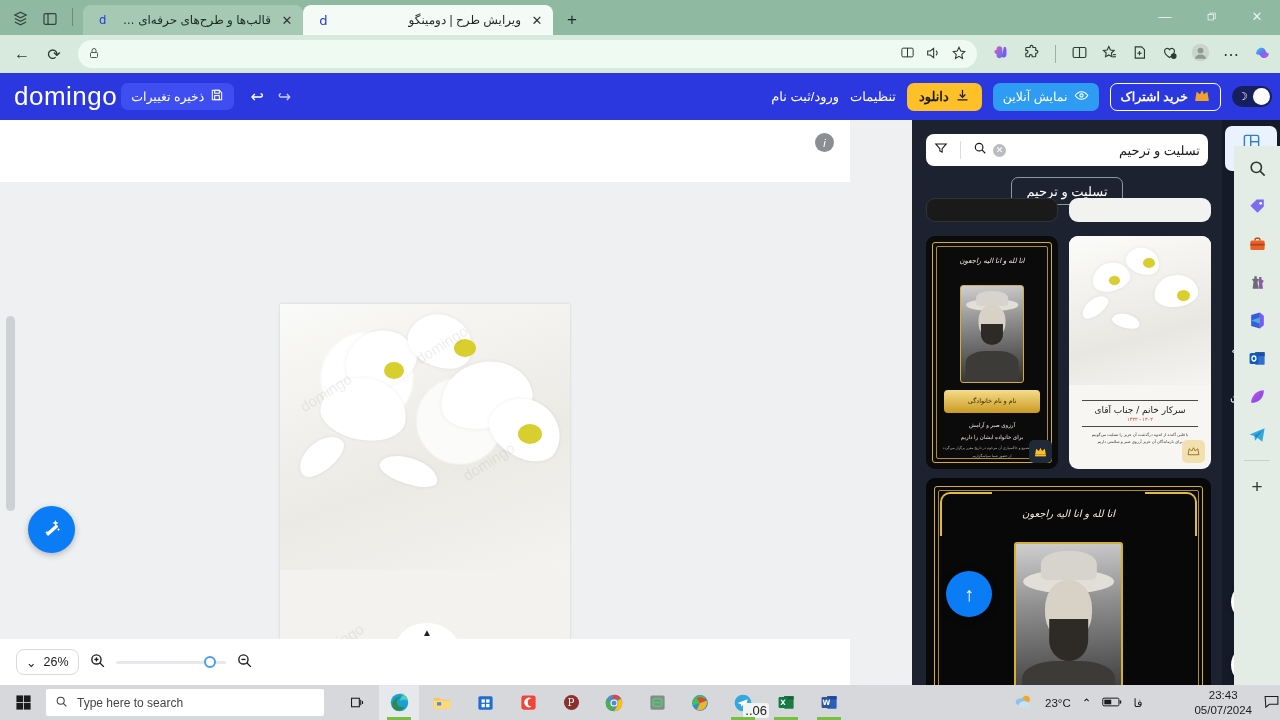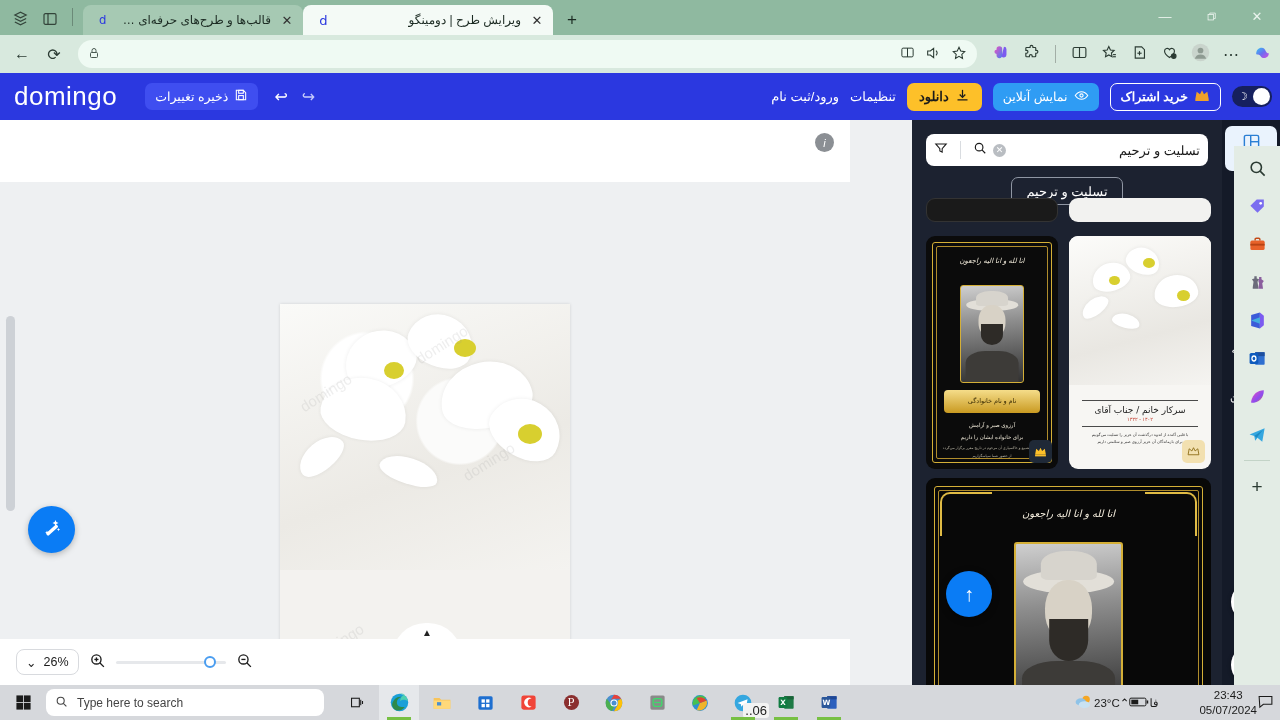--- a/index.html
+++ b/index.html
@@ -58,21 +58,21 @@
   .app-body { position: absolute; top: 73px; left: 0; width: 1280px; height: 612px; background: #eef0f2; }
 
   .app-header {
     position: absolute; top: 0; left: 0; width: 1280px; height: 47px;
     background: #2b38e0; display: flex; align-items: center; padding: 0 8px 0 14px;
   }
   .logo { color: #fff; font-size: 26px; letter-spacing: .5px; font-weight: 400; }
   .save-btn {
     background: #3f4ef0; color: #fff; border-radius: 7px; height: 27px;
     display: flex; align-items: center; gap: 6px; padding: 0 10px; font-size: 12.5px;
-    direction: rtl; margin-left: 28px;
+    direction: rtl; margin-left: 4px;
   }
   .undo-redo { display: flex; gap: 14px; margin-left: 16px; color: #c6cbfb; font-size: 16px; }
   .undo-redo .on { color: #fff; }
   .hdr-right { margin-left: auto; display: flex; align-items: center; gap: 11px; direction: rtl; }
   .toggle-pill { width: 40px; height: 21px; border-radius: 11px; background:#16205e; position: relative; }
   .toggle-pill .knob { position:absolute; right: 2px; top: 2px; width:17px;height:17px;border-radius:50%;background:#fff; }
   .toggle-pill .moon { position:absolute; left: 6px; top: 4px; color:#fff; font-size:11px; }
   .btn-sub {
     border: 1px solid #fff; color: #fff; border-radius: 7px; height: 28px;
     display:flex; align-items:center; gap:6px; padding: 0 10px; font-size: 12.5px; font-weight: bold;
@@ -186,27 +186,27 @@
     display:flex;align-items:center;justify-content:center; box-shadow:0 1px 4px rgba(0,0,0,.3); }
   .win-side { position:absolute; top: 73px; right: 0; width: 46px; height: 612px; background:#e3ece5;
     display:flex; flex-direction:column; align-items:center; padding-top:10px; gap:14px; }
   .win-side .si { width:24px;height:24px;display:flex;align-items:center;justify-content:center; }
   .win-side .divider { width:26px;height:1px;background:#c3d3c7; }
 
   
   .taskbar { position:absolute; bottom:0; left:0; width:1280px; height:35px; background:#d6d8dc;
     display:flex; align-items:center; gap:0; }
   .tb-start { width:46px;height:35px;display:flex;align-items:center;justify-content:center; }
-  .tb-search { width:278px;height:27px;background:#fff;border-radius:8px;display:flex;align-items:center;
+  .tb-search { width:278px;height:27px;background:#fff;border-radius:2px;display:flex;align-items:center;
     gap:9px;padding:0 9px;font-size:12px;color:#444; }
   .tb-apps { display:flex; align-items:center; gap:3px; margin-left: 12px; }
   .tb-app { width:40px;height:35px;display:flex;align-items:center;justify-content:center; position:relative;}
   .tb-app.act { background:#e6e8eb; }
   .tb-app .bar { position:absolute; bottom:0; left:8px; right:8px; height:3px; background:#77c043; }
-  .tray { margin-left:auto; display:flex; align-items:center; padding-right:6px; font-size:11.5px; color:#1b1b1b;}
+  .tray { margin-left:auto; display:flex; align-items:center; gap:11px; padding-right:0; font-size:11.5px; color:#1b1b1b;}
   .clock { text-align:center; line-height:1.25; font-size:11.5px;margin-left:41px; }
   .tray-badge { position:absolute; right:-6px; bottom:2px; background:#f3f3f3; color:#222; font-size:13px;
     border-radius:3px; padding:0 2px; }
 </style>
 </head>
 <body>
 
 <div class="app">
 
   <div class="browser-titlebar">

